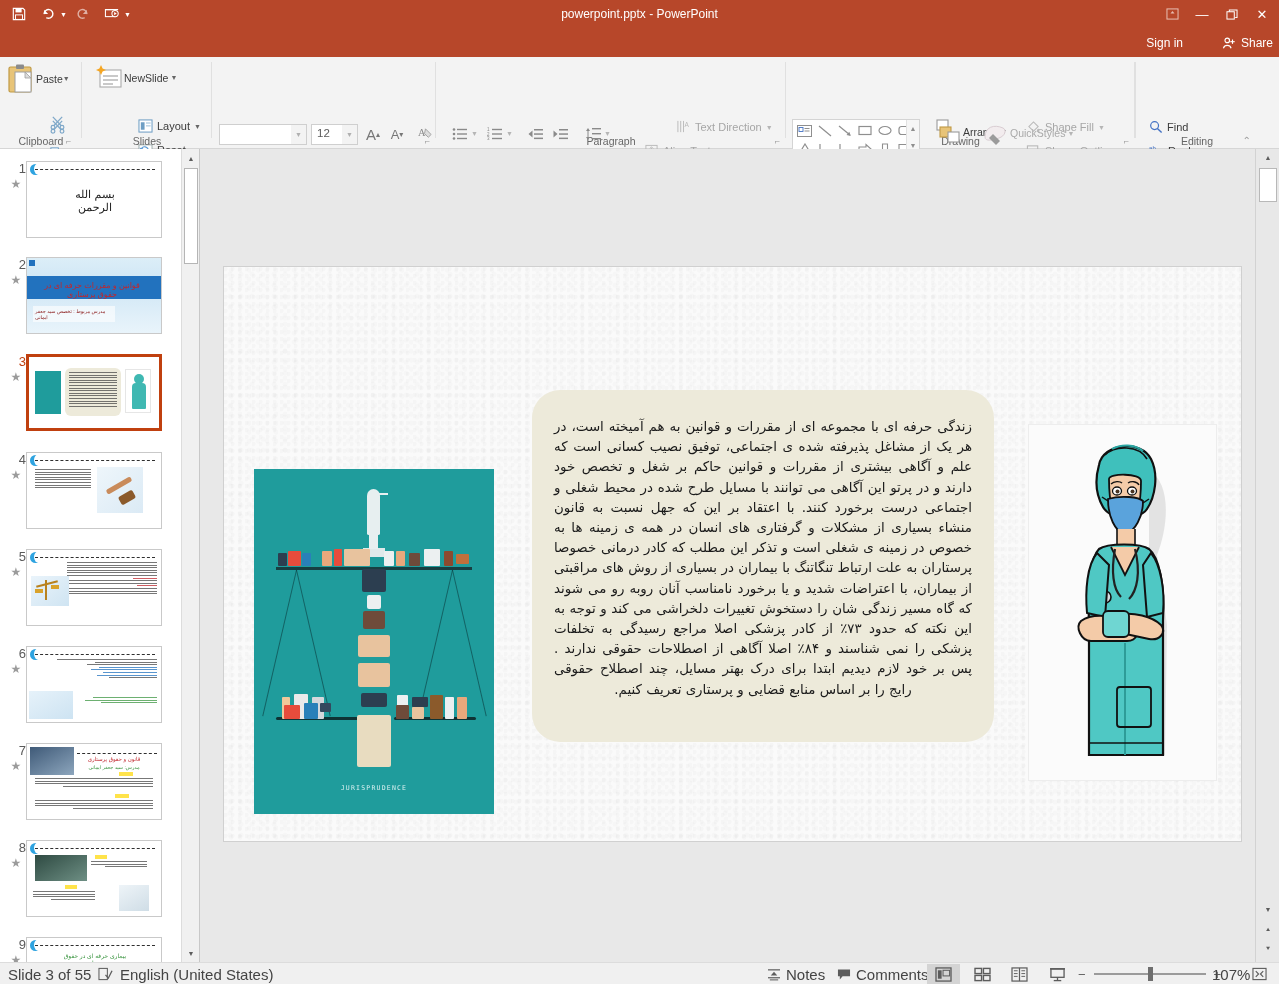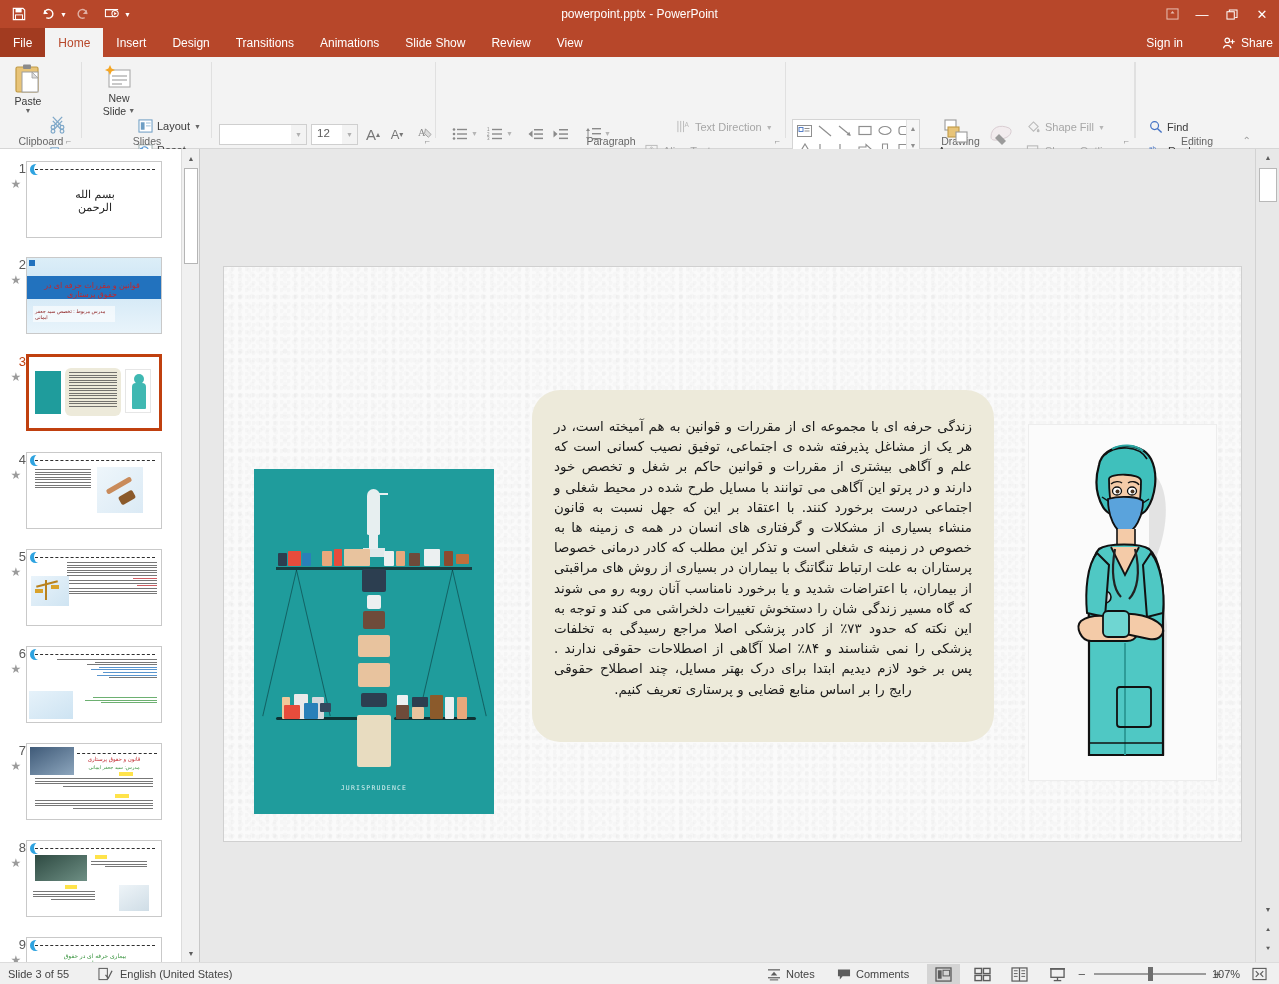--- a/index.html
+++ b/index.html
@@ -72,21 +72,21 @@
     text-align: center; font-size: 10.5px; color: #666;
   }
   .rgroup-divider {
     position: absolute; top: 5px; width: 1px; height: 76px; background: #e0e0e0;
   }
   .dialog-launcher {
     position: absolute; bottom: 3px; font-size: 9px; color: #999;
   }
 
   .big-btn {
-    position: absolute; display: flex; flex-direction: column; align-items: center;
+    position: absolute; display: flex; flex-direction: row; align-items: center;
     font-size: 10.5px; color: #3b3b3b; text-align: center; line-height: 1.15;
   }
   .ico { display: block; }
   .small-item {
     position: absolute; display: flex; align-items: center; gap: 4px;
     font-size: 11px; color: #3b3b3b; white-space: nowrap;
   }
   .small-item.dim { color: #a6a6a6; }
   .caret { font-size: 7px; color: #666; }
   .caret.dim { color: #b5b5b5; }
@@ -271,21 +271,21 @@
     font-size: 7px; color: #5c5c5c;
   }
 
   
   .statusbar {
     position: absolute; left: 0; top: 962px; width: 1279px; height: 22px;
     background: #F0F0F0; border-top: 1px solid #dcdcdc;
   }
   .sb-item {
     position: absolute; top: 0; height: 22px; display: flex; align-items: center; gap: 5px;
-    font-size: 11px; color: #444;
+    font-size: 15px; color: #444;
   }
   .viewbtn {
     position: absolute; top: 1px; width: 33px; height: 20px;
     display: flex; align-items: center; justify-content: center; color: #5c5c5c;
   }
   .viewbtn.active { background: #D4D4D4; }
   .zoomslider { position: absolute; top: 0; height: 22px; display: flex; align-items: center; }
   .ztrack { width: 112px; height: 2px; background: #9b9b9b; position: relative; }
   .zhandle {
     position: absolute; left: 54px; top: -6px; width: 5px; height: 14px; background: #6e6e6e;
@@ -341,31 +341,20 @@
       <svg class="svg-ico" width="12" height="11" viewBox="0 0 13 12">
         <rect x="1" y="3" width="8" height="8" fill="none" stroke="#fff" stroke-width="1.1"></rect>
         <path d="M3.6 3 V1 H12 V9.4 H10" fill="none" stroke="#fff" stroke-width="1.1"></path>
       </svg>
     </div>
     <div>✕</div>
   </div>
 </div>
 
 <div class="tabstrip">
-  <div class="tabs">
-    <div class="tab filetab">File</div>
-    <div class="tab active">Home</div>
-    <div class="tab">Insert</div>
-    <div class="tab">Design</div>
-    <div class="tab">Transitions</div>
-    <div class="tab">Animations</div>
-    <div class="tab">Slide Show</div>
-    <div class="tab">Review</div>
-    <div class="tab">View</div>
-  </div>
   <div class="signin">Sign in</div>
   <div class="share">
     <span>
       <svg class="svg-ico" width="14" height="14" viewBox="0 0 16 16">
         <circle cx="6" cy="5" r="2.6" fill="none" stroke="#fff" stroke-width="1.3"></circle>
         <path d="M1.6 14 A4.6 4.6 0 0 1 10.4 14" fill="none" stroke="#fff" stroke-width="1.3"></path>
         <line x1="12" y1="4" x2="12" y2="9" stroke="#fff" stroke-width="1.3"></line>
         <line x1="9.5" y1="6.5" x2="14.5" y2="6.5" stroke="#fff" stroke-width="1.3"></line>
       </svg>
     </span>

